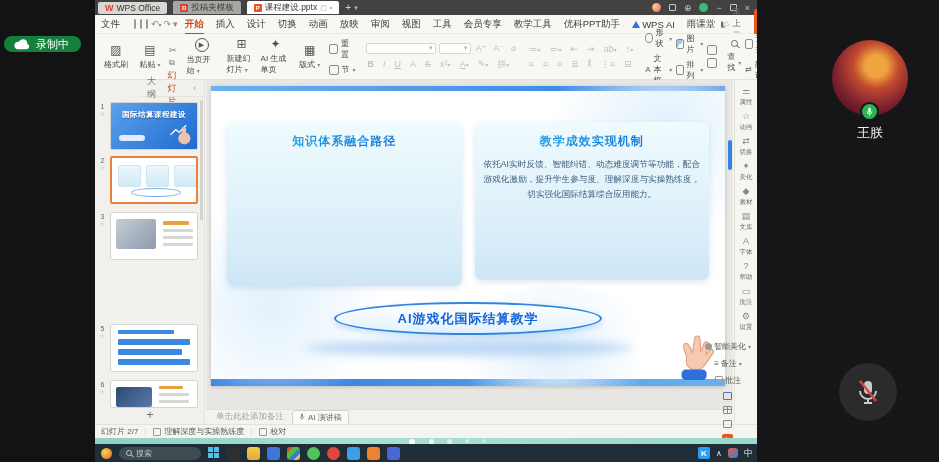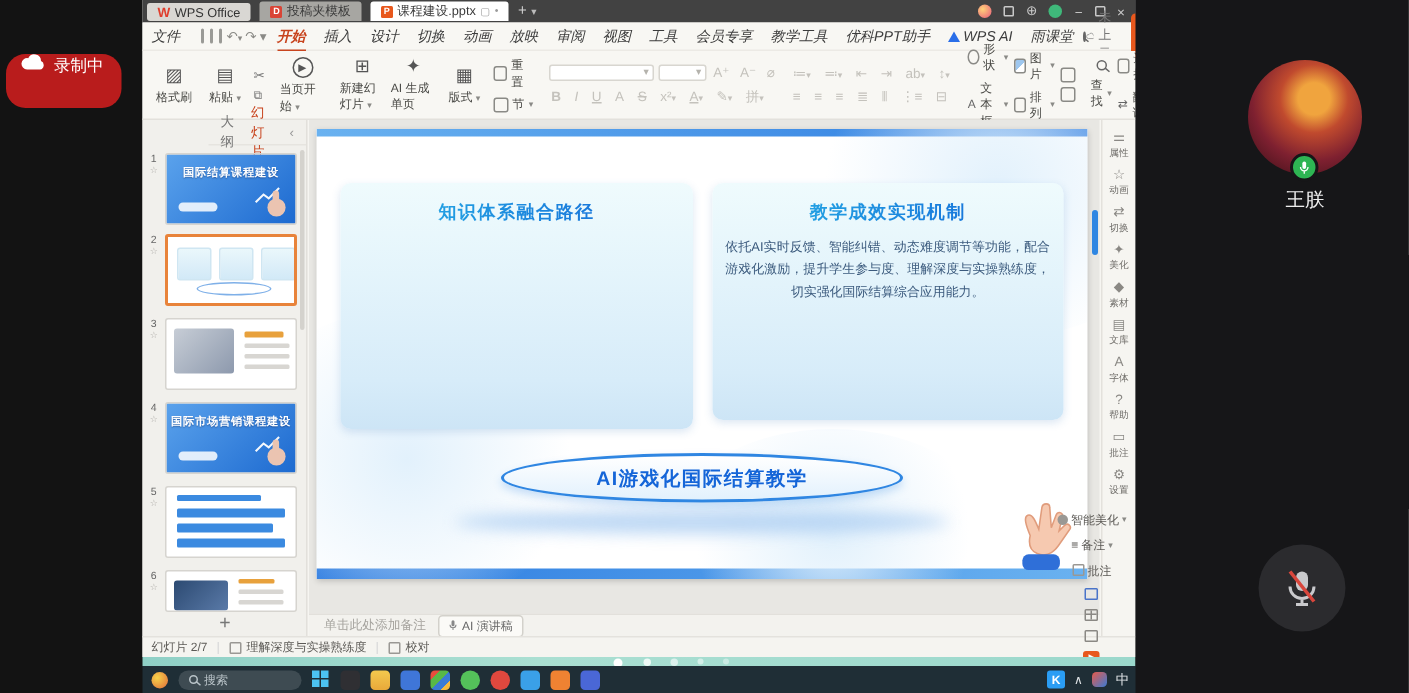--- a/index.html
+++ b/index.html
@@ -1,22 +1,22 @@
 <!DOCTYPE html>
 <html><head>
 <meta charset="utf-8">
 <style>
   html,body{margin:0;padding:0;background:#101010;}
   *{box-sizing:border-box;}
   .screen{position:relative;width:939px;height:462px;overflow:hidden;background:#131313;
     font-family:"Liberation Sans","DejaVu Sans",sans-serif;-webkit-font-smoothing:antialiased;}
 
   
-  .rec-pill{position:absolute;left:4px;top:36px;height:36px;background:#b91c1c;border-radius:13px;
-    display:flex;align-items:flex-start;gap:6px;padding:0 12px 0 9px;color:#fff;font-size:11px;z-index:40;}
+  .rec-pill{position:absolute;left:4px;top:36px;height:16px;background:#15803d;border-radius:13px;
+    display:flex;align-items:center;gap:6px;padding:0 12px 0 9px;color:#fff;font-size:11px;z-index:40;}
   .right-panel{position:absolute;left:757px;top:0;width:182px;height:462px;background:#161618;}
   .avatar{position:absolute;left:75px;top:40px;width:76px;height:76px;border-radius:50%;
     background:radial-gradient(circle at 58% 34%,#f0a43e 0 16%,#c04a2e 34%,#7e2030 62%,#3c1018 95%);}
   .mic-badge{position:absolute;left:103px;top:102px;width:19px;height:19px;border-radius:50%;
     background:#2eb553;border:2px solid #161618;display:flex;align-items:center;justify-content:center;}
   .p-name{position:absolute;left:55px;top:124px;width:116px;text-align:center;color:#eee;font-size:13px;}
   .mute-btn{position:absolute;left:82px;top:363px;width:58px;height:58px;border-radius:50%;
     background:#2b2b2e;display:flex;align-items:center;justify-content:center;}
 
   
@@ -31,21 +31,21 @@
   .doc-ico{width:8px;height:8px;border-radius:1px;color:#fff;font-size:6px;line-height:8px;text-align:center;font-weight:bold;}
   .tab-extra{color:#9a9a9a;font-size:7px;}
   .tb-plus{color:#cfcfcf;font-size:10px;margin-left:6px;}
   .tb-caret{color:#bbb;font-size:7px;margin-left:3px;}
   .tb-right{margin-left:auto;display:flex;align-items:center;gap:8px;padding-right:7px;color:#c9c9c9;font-size:9px;}
   .c-dot{width:9px;height:9px;border-radius:50%;}
   .w-box{width:7px;height:7px;border:1px solid #c9c9c9;border-radius:1px;}
 
   .menubar{position:absolute;left:0;top:15px;width:100%;height:19px;background:#f8f7f3;border-bottom:1px solid #eceae5;
     display:flex;align-items:center;font-size:9.5px;color:#3c3c3c;}
-  .menubar .mitem{padding:0 6px;white-space:nowrap;font-style:italic;}
+  .menubar .mitem{padding:0 6px;white-space:nowrap;}
   .mitem.active{color:#c8441e;font-weight:bold;position:relative;}
   .mitem.active::after{content:'';position:absolute;left:6px;right:6px;bottom:-4px;height:2px;background:#c8441e;}
   .file-lbl{padding:0 6px 0 8px;}
   .qi{width:10px;height:10px;border:1px solid #9a9a96;border-radius:2px;margin:0 2px;}
   .undo{color:#8a8a86;font-size:9px;margin:0 1px;}
   .mdiv{width:1px;height:10px;background:#ddd;margin:0 3px;}
   .ai-tri{width:0;height:0;border-left:4px solid transparent;border-right:4px solid transparent;border-bottom:7px solid #2a6ee8;margin-right:2px;}
   .mag{width:7px;height:7px;border:1.4px solid #666;border-radius:50%;position:relative;display:inline-block;}
   .mag::after{content:'';position:absolute;width:4px;height:1.4px;background:#666;right:-3px;bottom:-1px;transform:rotate(40deg);}
   .cloud-st{margin-left:auto;display:flex;align-items:center;gap:3px;color:#777;font-size:8.5px;}
@@ -434,35 +434,20 @@
             <div class="ph-block"></div>
             <div class="ph-lines">
               <i style="width:26px;height:4px;background:#e8a13c;"></i>
               <i></i>
                 <i></i>
                 <i></i>
             </div>
           </div>
         </div>
 
-        <div class="thumb-row" style="top:188px;">
-          <div class="tnum">
-              <span>4</span>
-              <span class="tstar">☆</span>
-            </div>
-          <div class="thumb th-blue">
-            <div class="th-title">国际市场营销课程建设</div>
-            <div class="th-pill"></div>
-            <svg class="th-hand" viewBox="0 0 30 30">
-                <polyline points="4,16 10,10 14,13 22,5" fill="none" stroke="#fff" stroke-width="1.6"></polyline>
-                <circle cx="20" cy="20" r="7" fill="#f6c9b0"></circle>
-                <rect x="17" y="7" width="5" height="12" rx="2.5" fill="#f6c9b0"></rect>
-              </svg>
-          </div>
-        </div>
 
         <div class="thumb-row" style="top:244px;">
           <div class="tnum">
               <span>5</span>
               <span class="tstar">☆</span>
             </div>
           <div class="thumb">
             <div class="th-titleline"></div>
             <div class="bars">
                 <i></i>

